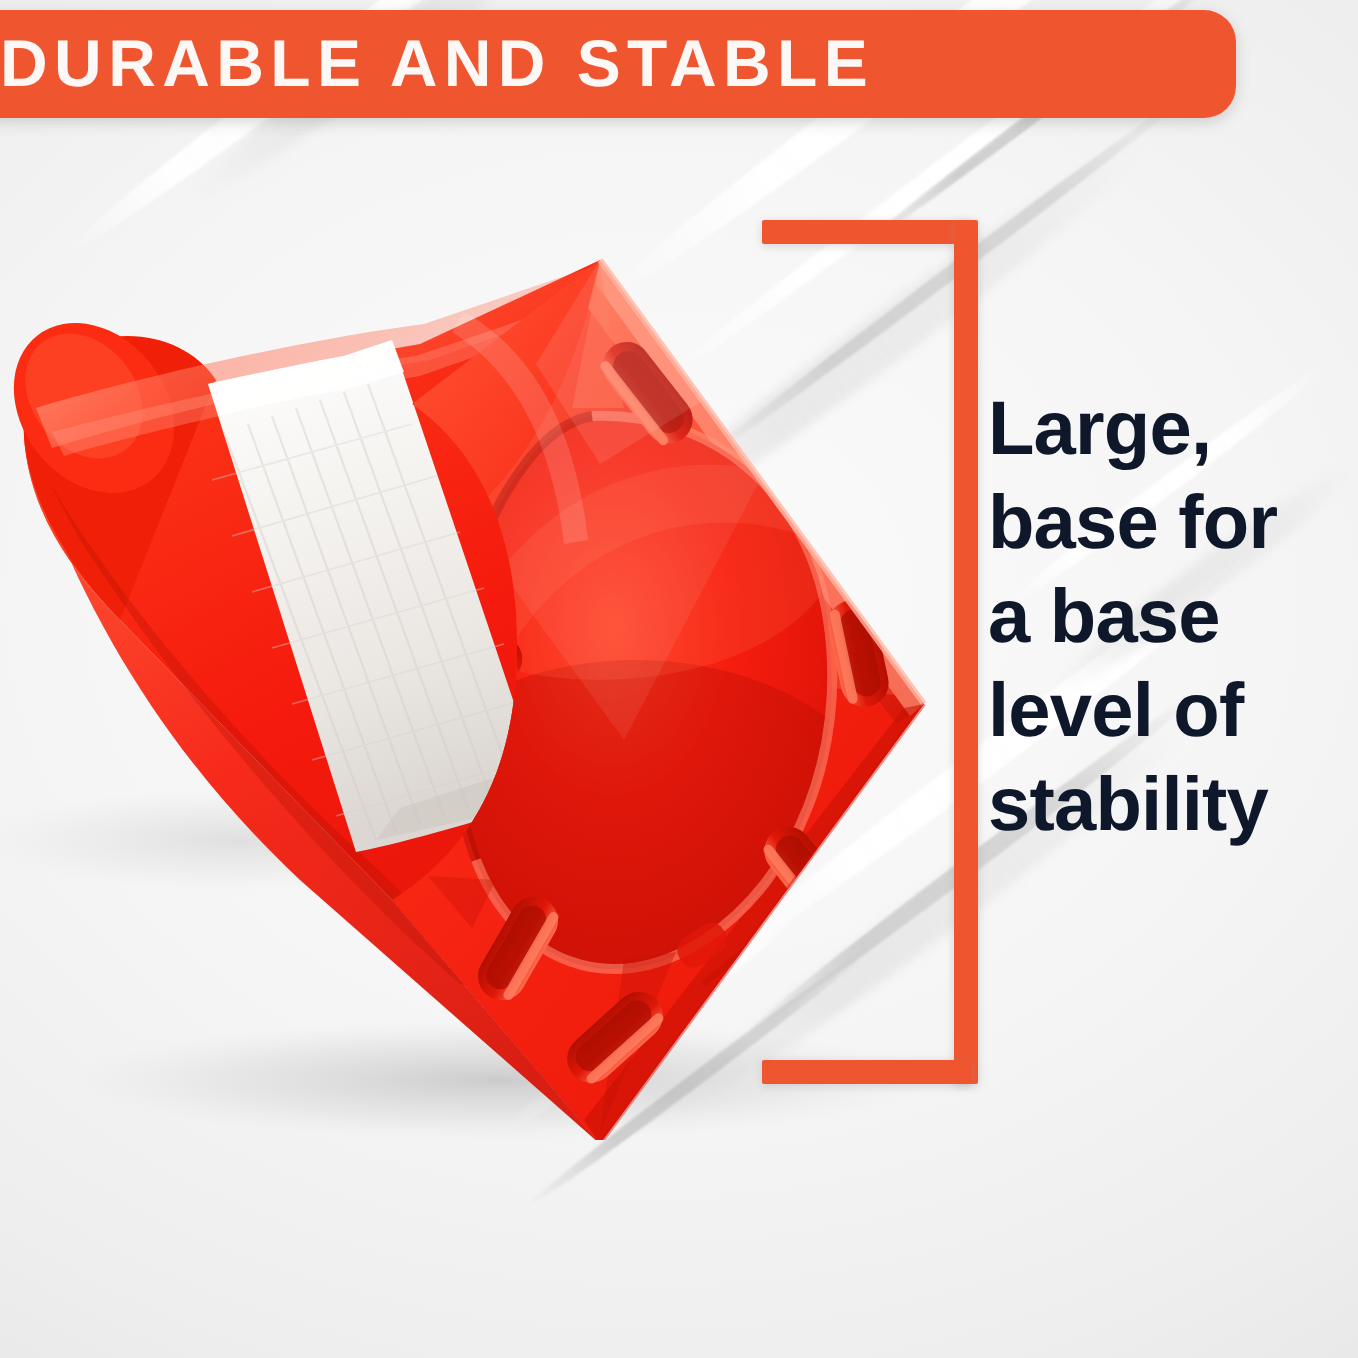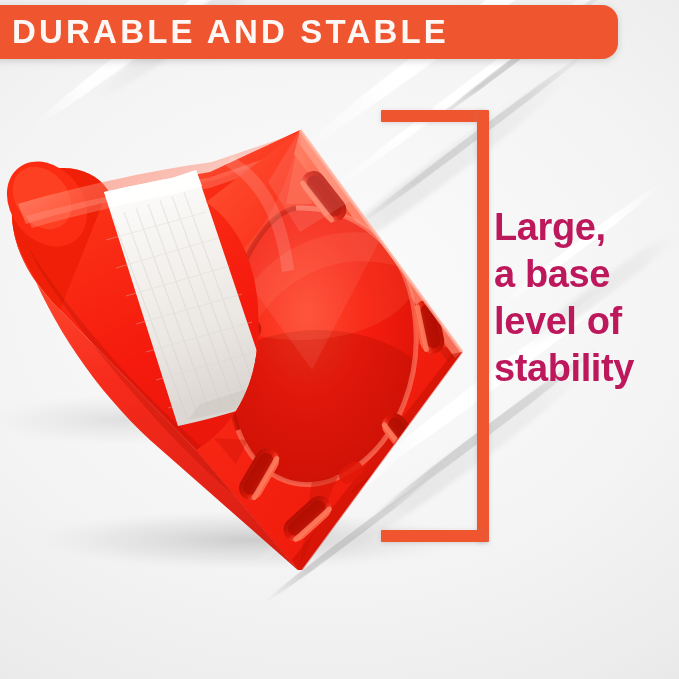--- a/index.html
+++ b/index.html
@@ -53,21 +53,21 @@
     box-shadow: 0 2px 7px rgba(120,120,120,.30);
   }
   .banner-text {
     position: absolute;
     left: 16px;
     top: 0;
     right: 0;
     height: 54px;
     display: flex;
     align-items: center;
-    padding-left: 12px;
+    padding-left: 0;
     box-sizing: border-box;
     color: #fdf8f5;
     font-family: "Liberation Sans", sans-serif;
     font-size: 33px;
     font-weight: bold;
     letter-spacing: 3.2px;
     white-space: nowrap;
   }
 
   
@@ -80,23 +80,23 @@
     box-shadow: 0 1px 4px rgba(150,150,150,.35);
   }
   .bracket .b-top    { left: 0;   top: 0;    width: 105px; height: 12px; }
   .bracket .b-bottom { left: 0;   bottom: 0; width: 105px; height: 12px; }
   .bracket .b-right  { right: 0;  top: 0;    width: 12px;  height: 432px; }
 
   
   .copy {
     position: absolute;
     left: 494px;
-    top: 204px;
+    top: 192px;
     width: 186px;
-    color: #be185d;
+    color: #0f172a;
     font-family: "Liberation Sans", sans-serif;
     font-weight: bold;
     font-size: 38px;
     line-height: 47px;
     letter-spacing: -0.4px;
   }
   .copy .ln { display: block; white-space: nowrap; }
 
   
   .cone { position: absolute; left: 0; top: 120px; width: 470px; height: 450px; }
@@ -338,18 +338,19 @@
   </div>
 
   <div class="bracket">
     <span class="b-top"></span>
     <span class="b-right"></span>
     <span class="b-bottom"></span>
   </div>
 
   <div class="copy">
     <span class="ln">Large,</span>
+    <span class="ln">base for</span>
     <span class="ln">a base</span>
     <span class="ln">level of</span>
     <span class="ln">stability</span>
   </div>
 
 </div>
 
 </body></html>

